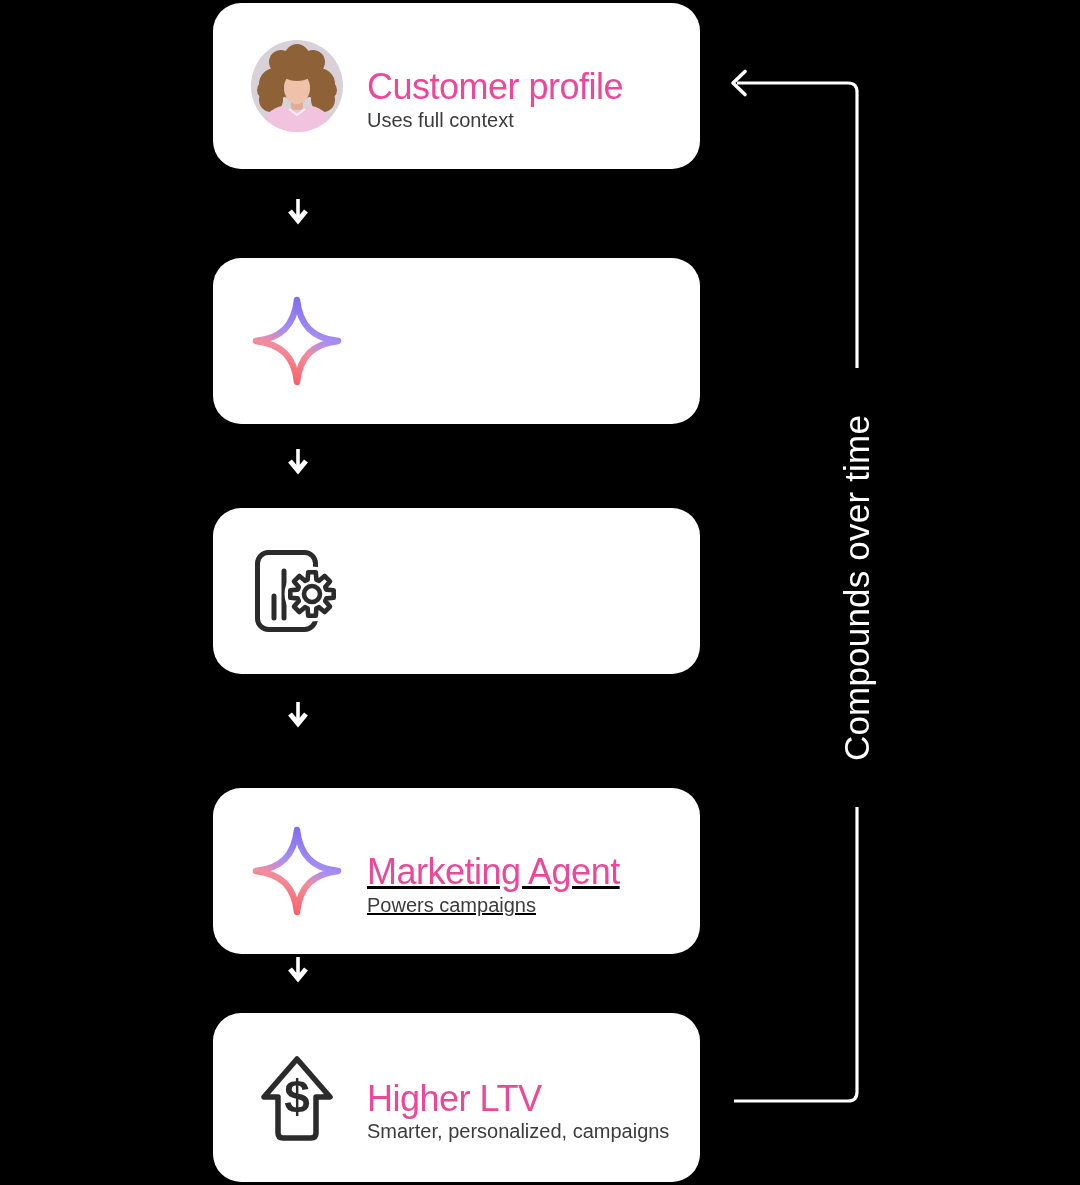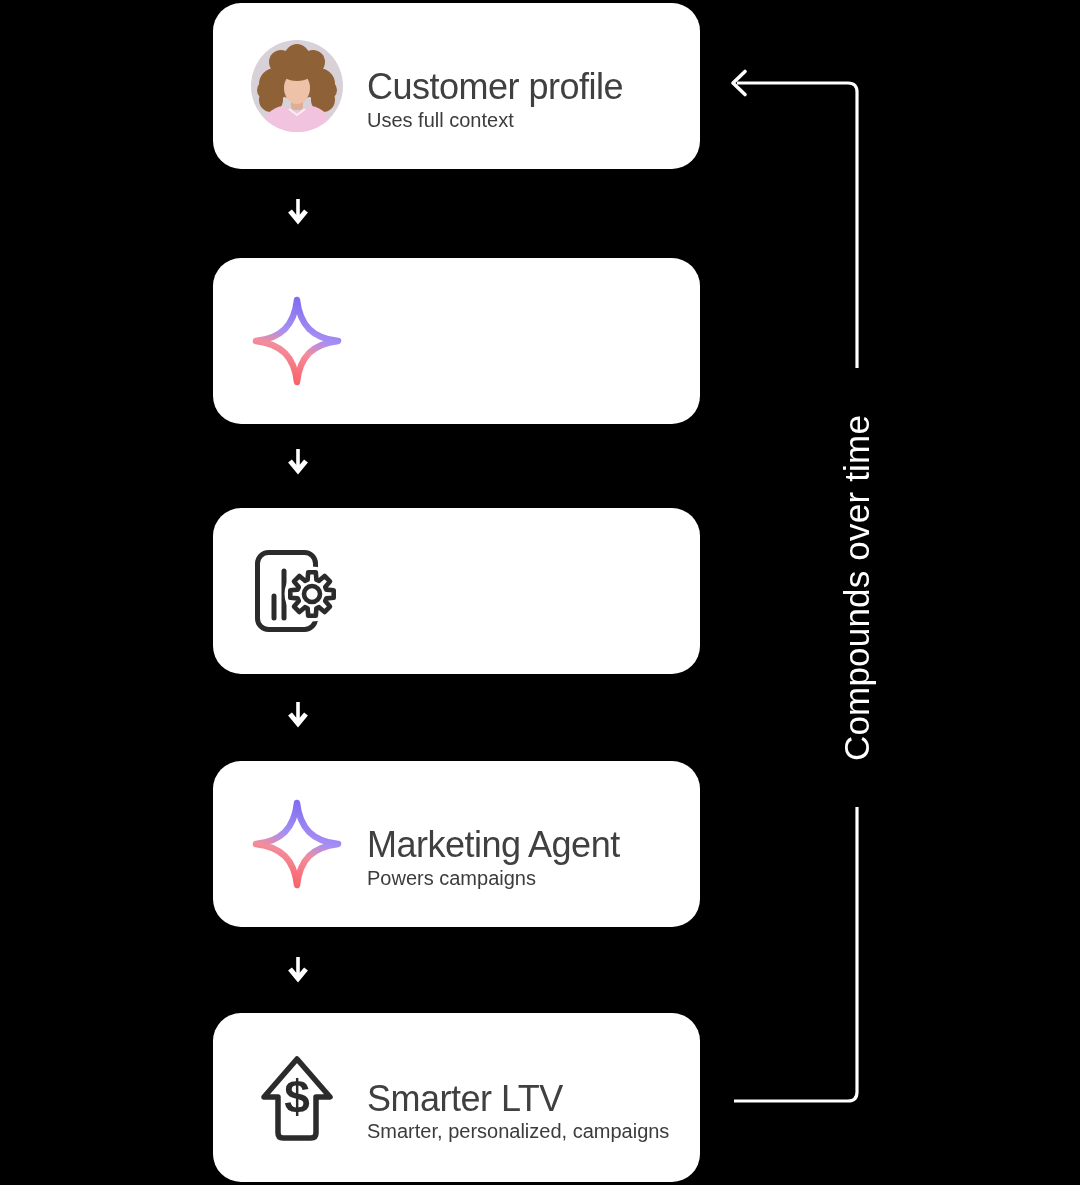--- a/index.html
+++ b/index.html
@@ -2,21 +2,21 @@
 <html><head>
 <meta charset="utf-8">
 <style>
   html,body{margin:0;padding:0;background:#000;}
   body{width:1080px;height:1185px;position:relative;overflow:hidden;
        font-family:"Liberation Sans",sans-serif;}
   .card{position:absolute;left:213px;width:487px;height:166px;background:#ffffff;
         border-radius:28px;display:flex;align-items:center;}
   .icon-slot{width:96px;margin-left:36px;display:flex;align-items:center;justify-content:center;flex:none;}
   .text-col{margin-left:22px;display:flex;flex-direction:column;}
-  .card-title{font-size:36px;line-height:1.15;color:#404040;letter-spacing:-0.5px;margin-top:26px;}
+  .card-title{font-size:36px;line-height:1.15;color:#ec4899;letter-spacing:-0.5px;margin-top:26px;}
   .card-subtitle{font-size:20px;line-height:1.2;color:#3c3c3c;}
   #connector-overlay{position:absolute;left:0;top:0;pointer-events:none;}
   #loop-label{position:absolute;left:642px;top:566px;width:430px;height:44px;
               line-height:44px;text-align:center;color:#ffffff;font-size:35px;
               transform:rotate(-90deg);letter-spacing:0.2px;}
 </style>
 </head>
 <body>
 
 <svg id="connector-overlay" width="1080" height="1185" viewBox="0 0 1080 1185">
@@ -107,21 +107,21 @@
         <path d="M21,48 V70" stroke-linecap="round"></path>
         <path d="M31,23 V70" stroke-linecap="round"></path>
       </g>
       <circle cx="59" cy="46" r="27.5" fill="#ffffff"></circle>
       <path id="gear-path" fill="#ffffff" stroke="#2b2b2b" stroke-width="4.6" stroke-linejoin="round" d="M73.3,41.6 L 80.7,42.2 L 80.7,49.8 L 73.3,50.4 L 72.2,53.0 L 77.0,58.6 L 71.6,64.0 L 66.0,59.2 L 63.4,60.3 L 62.8,67.7 L 55.2,67.7 L 54.6,60.3 L 52.0,59.2 L 46.4,64.0 L 41.0,58.6 L 45.8,53.0 L 44.7,50.4 L 37.3,49.8 L 37.3,42.2 L 44.7,41.6 L 45.8,39.0 L 41.0,33.4 L 46.4,28.0 L 52.0,32.8 L 54.6,31.7 L 55.2,24.3 L 62.8,24.3 L 63.4,31.7 L 66.0,32.8 L 71.6,28.0 L 77.0,33.4 L 72.2,39.0 Z"></path>
       <circle cx="59" cy="46" r="8" fill="none" stroke="#2b2b2b" stroke-width="4.6"></circle>
     </svg>
   </div>
 </div>
 
-<div class="card" style="top:761px;">
+<div class="card" style="top:788px;text-decoration:underline;">
   <div class="icon-slot">
     <svg width="94" height="94" viewBox="0 0 96 96">
       <defs>
         <linearGradient id="sparkGrad2" x1="65%" y1="0%" x2="35%" y2="100%">
           <stop offset="0%" stop-color="#7E6BF0"></stop>
           <stop offset="42%" stop-color="#A78FF3"></stop>
           <stop offset="62%" stop-color="#F48C9A"></stop>
           <stop offset="100%" stop-color="#F95F67"></stop>
         </linearGradient>
       </defs>
@@ -135,16 +135,16 @@
 </div>
 
 <div class="card" style="top:1013px;height:169px;">
   <div class="icon-slot">
     <svg width="80" height="88" viewBox="0 0 80 88">
       <path d="M40,5 L73,43 L59,43 L59,79 Q59,84 54,84 L26,84 Q21,84 21,79 L21,43 L7,43 Z" fill="none" stroke="#2b2b2b" stroke-width="5.5" stroke-linejoin="round"></path>
       <text x="40" y="59" text-anchor="middle" font-size="46" font-weight="bold" fill="#2b2b2b" font-family="Liberation Sans, sans-serif">$</text>
     </svg>
   </div>
   <div class="text-col">
-    <div class="card-title">Smarter LTV</div>
+    <div class="card-title">Higher LTV</div>
     <div class="card-subtitle">Smarter, personalized, campaigns</div>
   </div>
 </div>
 
 </body></html>

